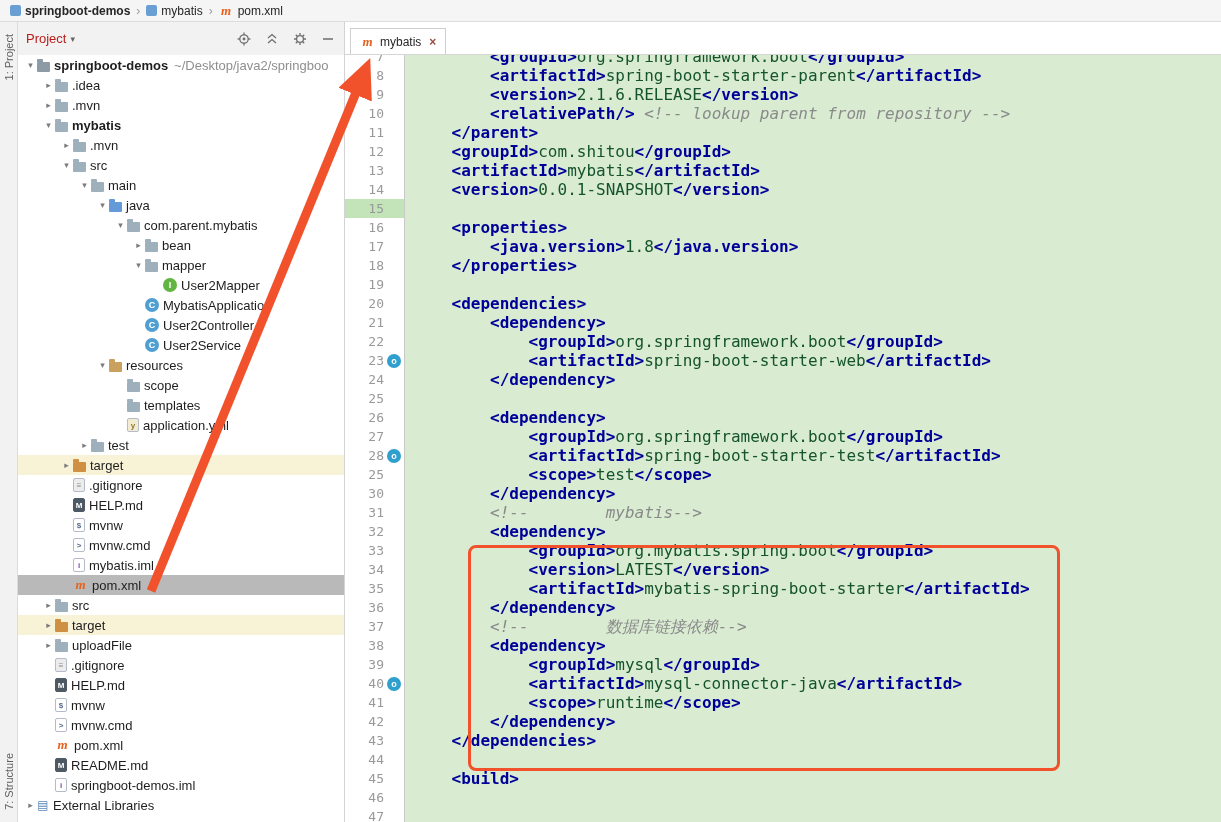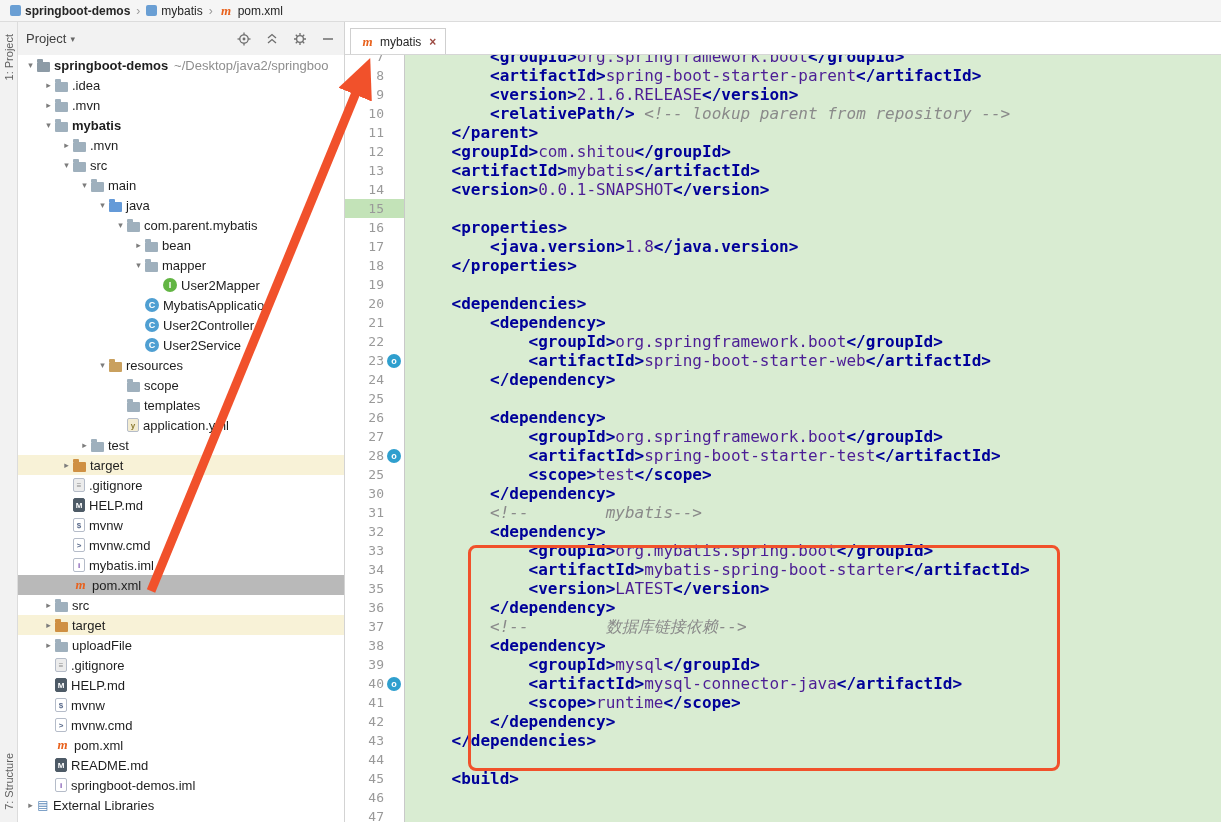--- a/index.html
+++ b/index.html
@@ -7,21 +7,21 @@
 body{font-family:"Liberation Sans","DejaVu Sans",sans-serif;background:#fff;position:relative;font-size:13px;color:#1e1e1e}
 .topbar{height:22px;display:flex;align-items:center;gap:4px;padding:0 10px;background:#f5f5f5;border-bottom:1px solid #dcdcdc}
 .bc-item{display:inline-flex;align-items:center;gap:4px;font-size:12px;color:#262626}
 .bc-item.b{font-weight:bold}
 .bc-sep{color:#9a9a9a;font-size:12px;margin:0 2px}
 .main{display:flex;height:800px}
 .strip{width:18px;background:#f2f2f2;border-right:1px solid #dcdcdc;display:flex;flex-direction:column;justify-content:space-between;align-items:center;padding:12px 0;flex:none}
 .vlab{writing-mode:vertical-rl;transform:rotate(180deg);font-size:11px;color:#5f5f5f;white-space:nowrap}
 .ppanel{width:327px;flex:none;border-right:1px solid #d3d3d3;display:flex;flex-direction:column;background:#fff;min-height:0}
 .phead{height:33px;flex:none;display:flex;align-items:center;gap:4px;padding:0 8px;background:#f2f2f2}
-.ptitle{font-size:13px;color:#404040}
+.ptitle{font-size:13px;color:#b91c1c}
 .pcaret{font-size:9px;color:#666}
 .phicons{margin-left:auto;display:flex;align-items:center;gap:12px}
 .phicons svg{display:block}
 .tree{flex:1;overflow:hidden;background:#fff}
 .trow{height:20px;display:flex;align-items:center;white-space:nowrap;overflow:hidden}
 .trow.sel{background:#b9b9b9}
 .trow.exc{background:#f8f2d7}
 .arr{width:13px;flex:none;text-align:center;font-size:9px;color:#7c7c7c}
 .tl{margin-left:4px}
 .tl.b{font-weight:bold}
@@ -53,21 +53,21 @@
 .ginner,.cinner{margin-top:-8px}
 .gl{height:19px;display:flex;align-items:center;justify-content:flex-end;padding-right:3px;gap:3px}
 .gl.hl{background:#c3e3b8}
 .num{color:#999;font:13px "DejaVu Sans Mono","Liberation Mono",monospace;text-align:right;min-width:22px}
 .gicon{width:14px;height:14px;display:inline-flex;align-items:center;justify-content:center}
 .gicon.dep{border-radius:50%;background:#2f9fce;color:#fff;font-size:9px;font-weight:bold}
 .codearea{flex:1;overflow:hidden}
 .cl{height:19px;white-space:pre;font:16px/19px "DejaVu Sans Mono","Liberation Mono",monospace;padding-left:8px}
 .cl.hl{background:#c3e3b8}
 .tk-t{color:#000099;font-weight:bold}
-.tk-p{color:#4c1d95}
+.tk-p{color:#14532d}
 .tk-c{color:#8a8a8a;font-style:italic}
 .tksel{background:#9ec7ea}
 .overlay{position:absolute;left:0;top:0;pointer-events:none;z-index:60}
 .annobox{position:absolute;left:468px;top:545px;width:592px;height:226px;border:3px solid #f1512b;border-radius:8px;z-index:55;pointer-events:none}
 </style>
 </head>
 <body>
 
 <div class="topbar">
     <span class="bc-item b">
@@ -528,22 +528,22 @@
             <div class="cl"><span class="tk-t">        &lt;/dependency&gt;</span></div>
             <div class="cl"></div>
             <div class="cl"><span class="tk-t">        &lt;dependency&gt;</span></div>
             <div class="cl"><span class="tk-t">            &lt;groupId&gt;</span><span class="tk-p">org.springframework.boot</span><span class="tk-t">&lt;/groupId&gt;</span></div>
             <div class="cl"><span class="tk-t">            &lt;artifactId&gt;</span><span class="tk-p">spring-boot-starter-test</span><span class="tk-t">&lt;/artifactId&gt;</span></div>
             <div class="cl"><span class="tk-t">            &lt;scope&gt;</span><span class="tk-p">test</span><span class="tk-t">&lt;/scope&gt;</span></div>
             <div class="cl"><span class="tk-t">        &lt;/dependency&gt;</span></div>
             <div class="cl"><span class="tk-c">        &lt;!--        mybatis--&gt;</span></div>
             <div class="cl"><span class="tk-t">        &lt;dependency&gt;</span></div>
             <div class="cl"><span class="tk-t">            &lt;groupId&gt;</span><span class="tk-p">org.mybatis.spring.boot</span><span class="tk-t">&lt;/groupId&gt;</span></div>
+            <div class="cl"><span class="tk-t">            &lt;version&gt;</span><span class="tk-p">LATEST</span><span class="tk-t">&lt;/version&gt;</span></div>
             <div class="cl"><span class="tk-t">            &lt;artifactId&gt;</span><span class="tk-p">mybatis-spring-boot-starter</span><span class="tk-t">&lt;/artifactId&gt;</span></div>
-            <div class="cl"><span class="tk-t">            &lt;version&gt;</span><span class="tk-p">LATEST</span><span class="tk-t">&lt;/version&gt;</span></div>
             <div class="cl"><span class="tk-t">        &lt;/dependency&gt;</span></div>
             <div class="cl"><span class="tk-c">        &lt;!--        数据库链接依赖--&gt;</span></div>
             <div class="cl"><span class="tk-t">        &lt;dependency&gt;</span></div>
             <div class="cl"><span class="tk-t">            &lt;groupId&gt;</span><span class="tk-p">mysql</span><span class="tk-t">&lt;/groupId&gt;</span></div>
             <div class="cl"><span class="tk-t">            &lt;artifactId&gt;</span><span class="tk-p">mysql-connector-java</span><span class="tk-t">&lt;/artifactId&gt;</span></div>
             <div class="cl"><span class="tk-t">            &lt;scope&gt;</span><span class="tk-p">runtime</span><span class="tk-t">&lt;/scope&gt;</span></div>
             <div class="cl"><span class="tk-t">        &lt;/dependency&gt;</span></div>
             <div class="cl"><span class="tk-t">    &lt;/dependencies&gt;</span></div>
             <div class="cl"></div>
             <div class="cl"><span class="tk-t">    &lt;build&gt;</span></div>

